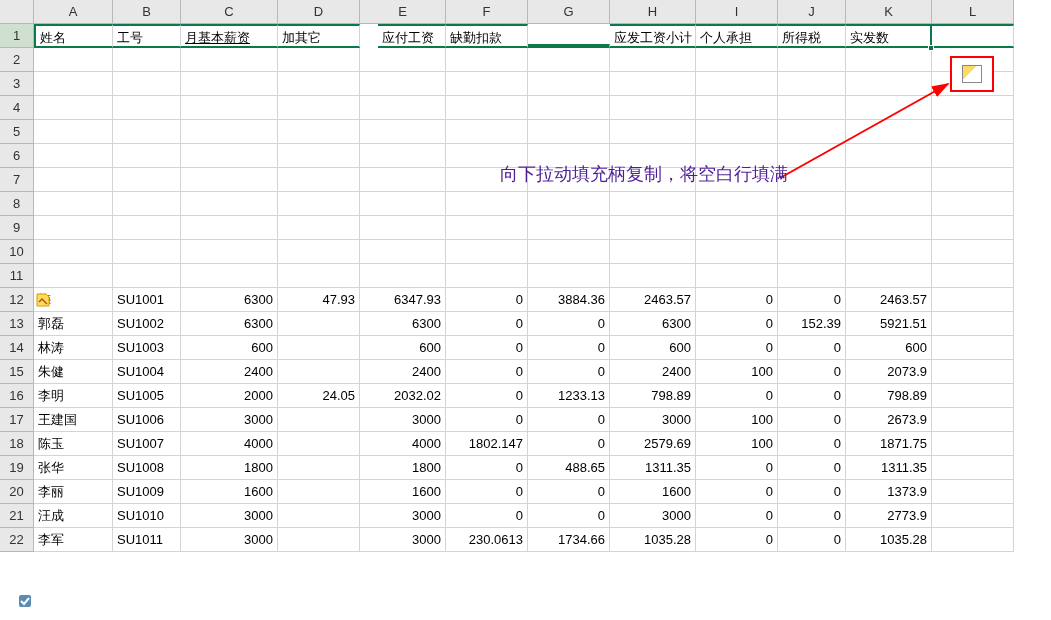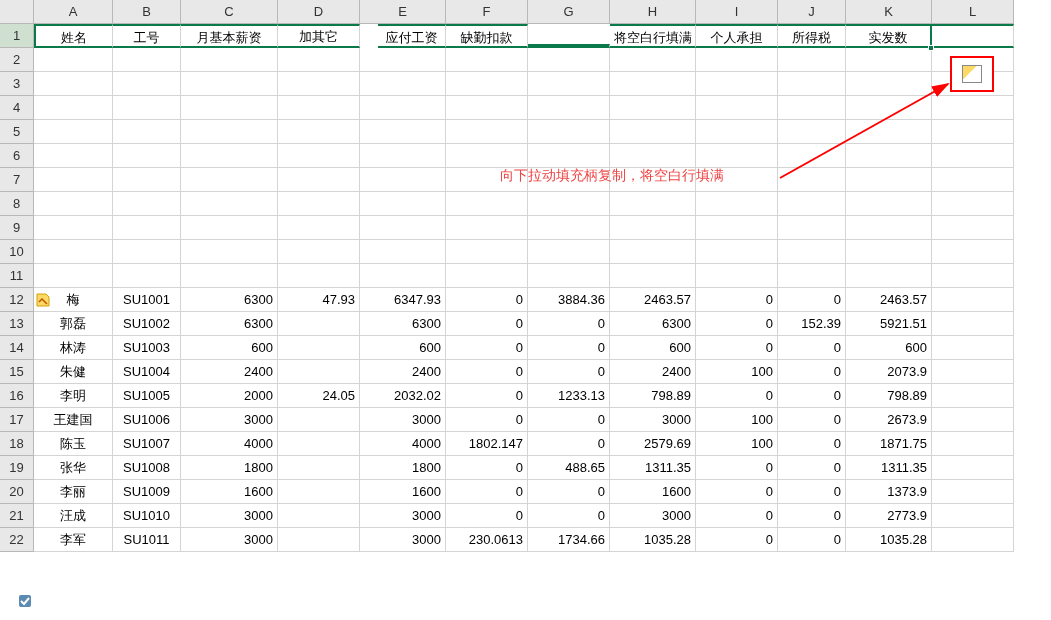--- a/index.html
+++ b/index.html
@@ -46,21 +46,21 @@
     .cell {
       border-right: 1px solid #d4d4d4;
       border-bottom: 1px solid #d4d4d4;
       padding: 0 4px;
       line-height: 24px;
       white-space: nowrap;
       overflow: hidden;
       font-size: 13px;
     }
     .cell.num { text-align: right; }
-    .cell.txt { text-align: center; }
+    .cell.txt { text-align: left; }
     .fill-handle {
       position: absolute;
       width: 6px;
       height: 6px;
       background: #0a7a4a;
       border: 1px solid #fff;
       cursor: crosshair;
     }
     .paste-icon {
       position: absolute;
@@ -74,24 +74,24 @@
     }
     .paste-icon-inner {
       width: 20px;
       height: 18px;
       border: 1px solid #888;
       background: linear-gradient(135deg, #ffd966 40%, #fff 40%);
       position: relative;
     }
     .annotation-text {
       position: absolute;
-      color: #ef4444;
-      font-size: 14px;
+      color: #4c1d95;
+      font-size: 18px;
       line-height: 30px;
-      font-family: Liberation Sans, sans-serif;
+      font-family: Liberation Mono, monospace;
     }
     .arrow-svg {
       position: absolute;
       pointer-events: none;
     }
     .row1-header {
       background: #d0e0d0;
     }
     .row-tag {
       position: absolute;
@@ -116,26 +116,26 @@
     <div class="col-header">F</div>
     <div class="col-header">G</div>
     <div class="col-header">H</div>
     <div class="col-header">I</div>
     <div class="col-header">J</div>
     <div class="col-header">K</div>
     <div class="col-header">L</div>
     <div class="row-header row1-header">1</div>
     <div class="cell txt" style="border-top: 2px solid rgb(10, 122, 74); border-bottom: 2px solid rgb(10, 122, 74); border-left: 2px solid rgb(10, 122, 74);">姓名</div>
     <div class="cell txt" style="border-top: 2px solid rgb(10, 122, 74); border-bottom: 2px solid rgb(10, 122, 74);">工号</div>
-    <div class="cell txt" style="border-top: 2px solid rgb(10, 122, 74); border-bottom: 2px solid rgb(10, 122, 74);">月基本薪资</div>
-    <div class="cell txt" style="border-top: 2px solid rgb(10, 122, 74); border-bottom: 2px solid rgb(10, 122, 74); font-family: Liberation Mono, monospace;">加其它</div>
+    <div class="cell txt" style="border-top: 2px solid rgb(10, 122, 74); border-bottom: 2px solid rgb(10, 122, 74); text-decoration: underline;">月基本薪资</div>
+    <div class="cell txt" style="border-top: 2px solid rgb(10, 122, 74); border-bottom: 2px solid rgb(10, 122, 74);">加其它</div>
     <div class="cell txt" style="border-top: 2px solid rgb(10, 122, 74); border-bottom: 2px solid rgb(10, 122, 74); margin-left: 18px;">应付工资</div>
     <div class="cell txt" style="border-top: 2px solid rgb(10, 122, 74); border-bottom: 2px solid rgb(10, 122, 74);">缺勤扣款</div>
     <div class="cell txt" style="border-top: 2px solid rgb(10, 122, 74); border-bottom: 2px solid rgb(10, 122, 74); margin-top: 20px;">缺勤扣款</div>
-    <div class="cell txt" style="border-top: 2px solid rgb(10, 122, 74); border-bottom: 2px solid rgb(10, 122, 74);">将空白行填满</div>
+    <div class="cell txt" style="border-top: 2px solid rgb(10, 122, 74); border-bottom: 2px solid rgb(10, 122, 74);">应发工资小计</div>
     <div class="cell txt" style="border-top: 2px solid rgb(10, 122, 74); border-bottom: 2px solid rgb(10, 122, 74);">个人承担</div>
     <div class="cell txt" style="border-top: 2px solid rgb(10, 122, 74); border-bottom: 2px solid rgb(10, 122, 74);">所得税</div>
     <div class="cell txt" style="border-top: 2px solid rgb(10, 122, 74); border-bottom: 2px solid rgb(10, 122, 74); border-right: 2px solid rgb(10, 122, 74);">实发数</div>
     <div class="cell txt" style="border-top: 2px solid rgb(10, 122, 74); border-bottom: 2px solid rgb(10, 122, 74);"></div>
     <div class="row-header">2</div>
     <div class="cell"></div>
     <div class="cell"></div>
     <div class="cell"></div>
     <div class="cell"></div>
     <div class="cell"></div>

